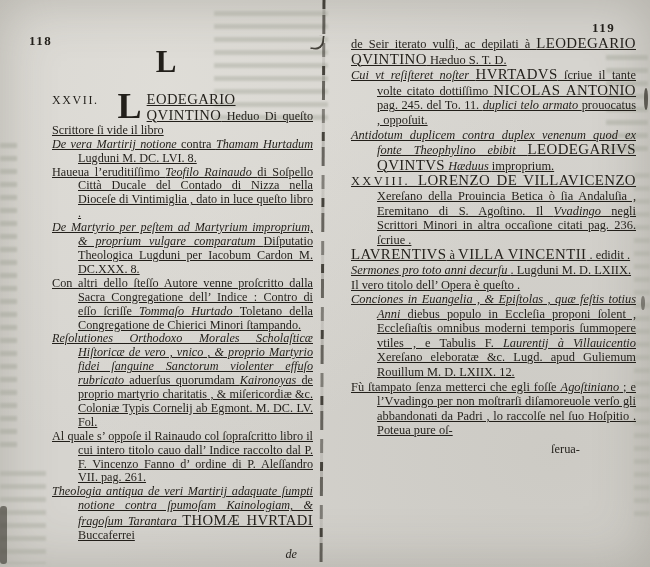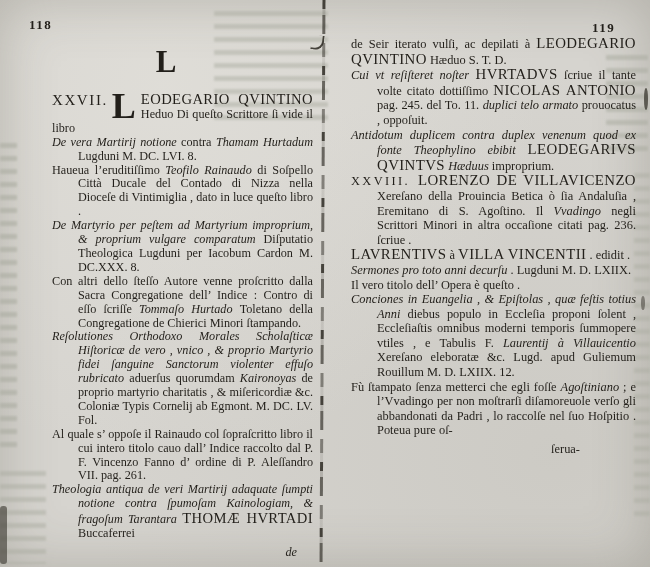--- a/index.html
+++ b/index.html
@@ -13,39 +13,39 @@
     position:relative;width:650px;height:567px;overflow:hidden;
     background:
       radial-gradient(ellipse at 25% 15%, rgba(230,228,222,.55) 0%, rgba(230,228,222,0) 55%),
       radial-gradient(ellipse at 85% 80%, rgba(195,193,186,.5) 0%, rgba(195,193,186,0) 60%),
       var(--paper);
     box-shadow:inset 0 0 55px rgba(95,92,80,.30);
     font-family:"Liberation Serif","DejaVu Serif",serif;
     color:var(--ink);
   }
   .pagenum{position:absolute;font-weight:bold;font-size:13px;letter-spacing:1.5px;}
-  #pn-left{left:29px;top:17px;}
+  #pn-left{left:29px;top:33px;}
   #pn-right{left:592px;top:20px;}
   #section-letter{
     position:absolute;left:52px;top:46px;width:228px;text-align:center;
     font-size:31px;font-weight:bold;line-height:1;
   }
   .col{position:absolute;text-align:justify;}
   #col-left{left:52px;top:92px;width:261px;font-size:12.2px;}
   #col-left .blk{line-height:13.9px;}
   #col-right{left:351px;top:36px;width:285px;font-size:12.4px;}
   #col-right .blk{line-height:14.6px;}
-  .blk{margin:0;}
+  .blk{margin:0;text-decoration:underline;}
   .blk.hang{padding-left:26px;text-indent:-26px;}
   .s-r{font-style:normal;}
   .s-i{font-style:italic;}
   .s-c{font-size:1.2em;letter-spacing:.4px;line-height:1;}
   .s-n{letter-spacing:2.4px;}
   .dc-wrap{float:left;display:inline-flex;align-items:flex-start;margin:1px 5px 0 0;}
-  .entry-label{font-size:15px;letter-spacing:1.6px;margin-right:4px;margin-top:1px;}
+  .entry-label{font-size:12px;letter-spacing:1.6px;margin-right:19px;margin-top:1px;}
   .dc{font-size:36px;line-height:27px;font-weight:bold;}
   .catchword{margin:4px;text-align:right;}
   #col-left .catchword{padding-right:12px;line-height:14px;font-style:italic;}
   #col-right .catchword{padding-right:52px;line-height:15px;}
   #divider{
     position:absolute;left:321px;top:0;width:2.5px;height:567px;
     background:repeating-linear-gradient(to bottom,
       rgba(44,41,34,.85) 0 9px, rgba(44,41,34,.18) 9px 15px,
       rgba(44,41,34,.65) 15px 34px, rgba(44,41,34,0) 34px 43px,
       rgba(44,41,34,.5) 43px 57px, rgba(44,41,34,.1) 57px 66px);

